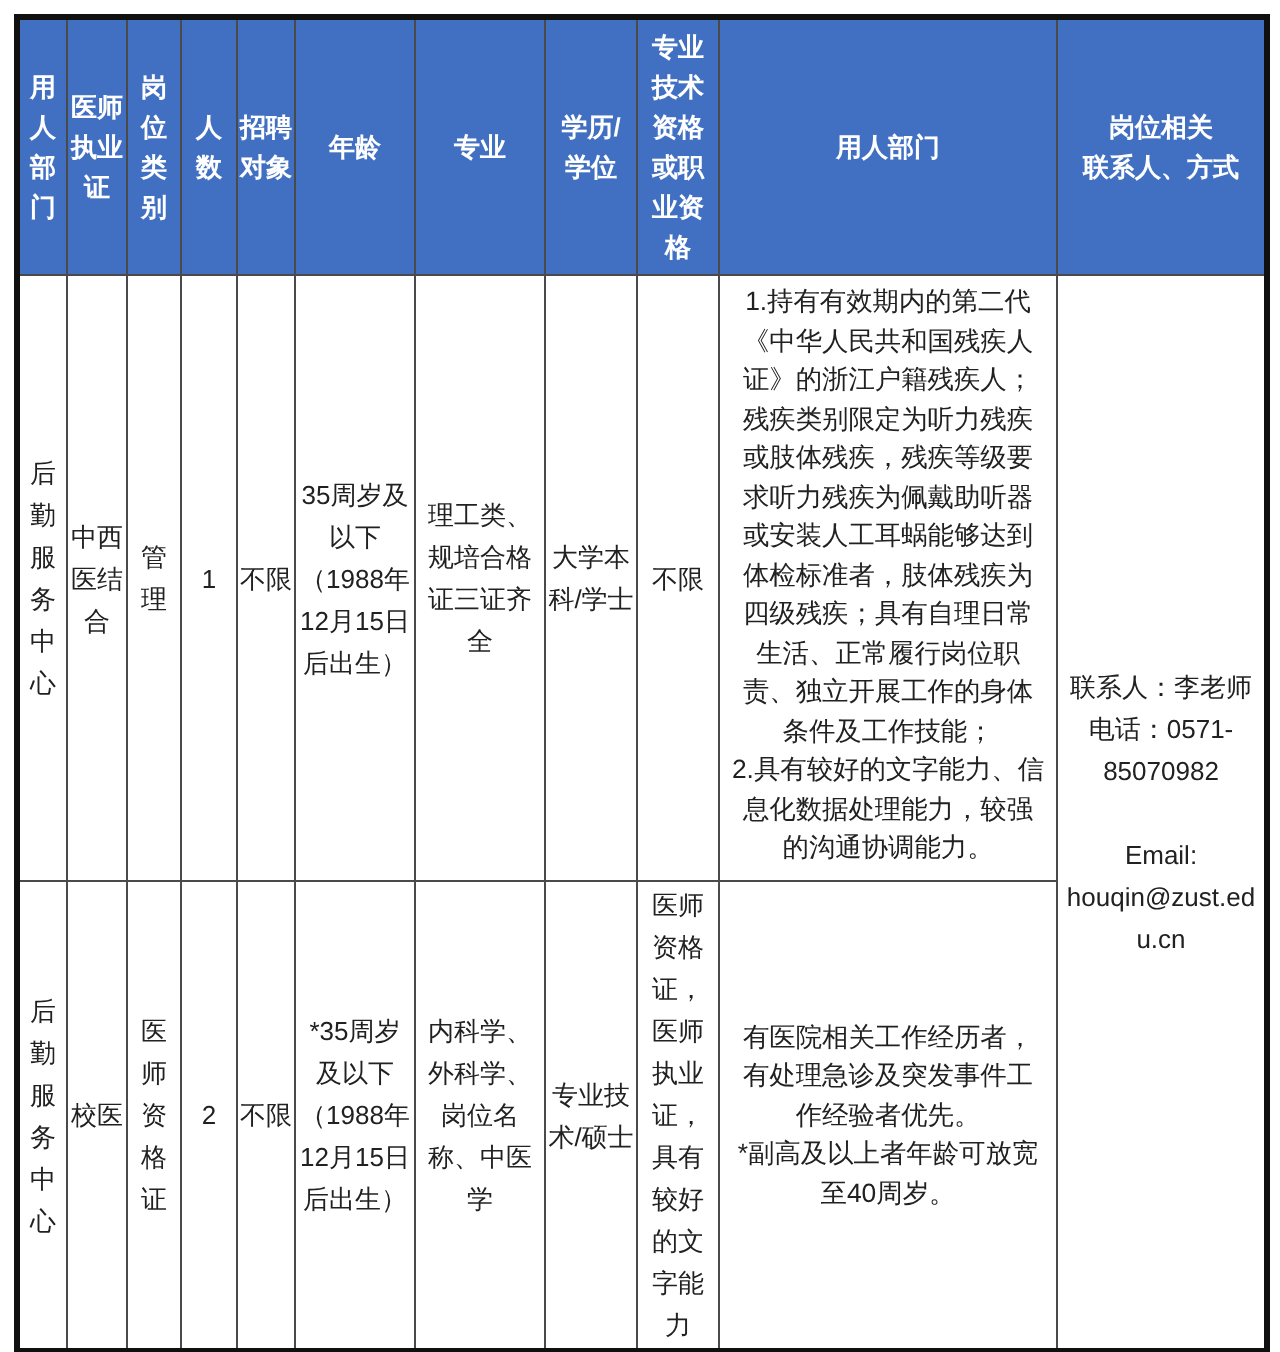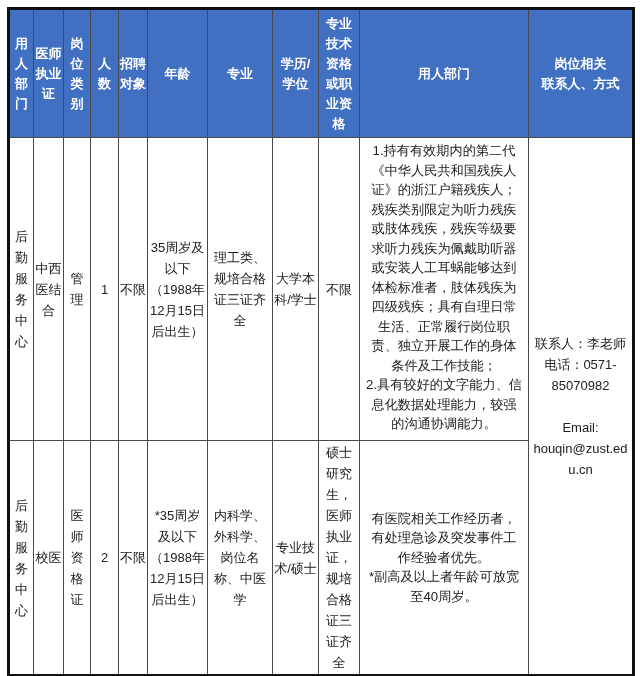--- a/index.html
+++ b/index.html
@@ -115,18 +115,18 @@
   </tr>
   <tr class="row2">
     <td>后勤服务中心</td>
     <td>校医</td>
     <td>医师资格证</td>
     <td>2</td>
     <td>不限</td>
     <td>*35周岁及以下（1988年12月15日后出生）</td>
     <td>内科学、外科学、岗位名称、中医学</td>
     <td>专业技术/硕士</td>
-    <td>硕士研究生，医师执业证，规培合格证三证齐全</td>
+    <td>医师资格证，医师执业证，具有较好的文字能力</td>
     <td class="other">有医院相关工作经历者，有处理急诊及突发事件工作经验者优先。
 *副高及以上者年龄可放宽至40周岁。</td>
   </tr>
 </tbody>
   </table>
 
 </body></html>

